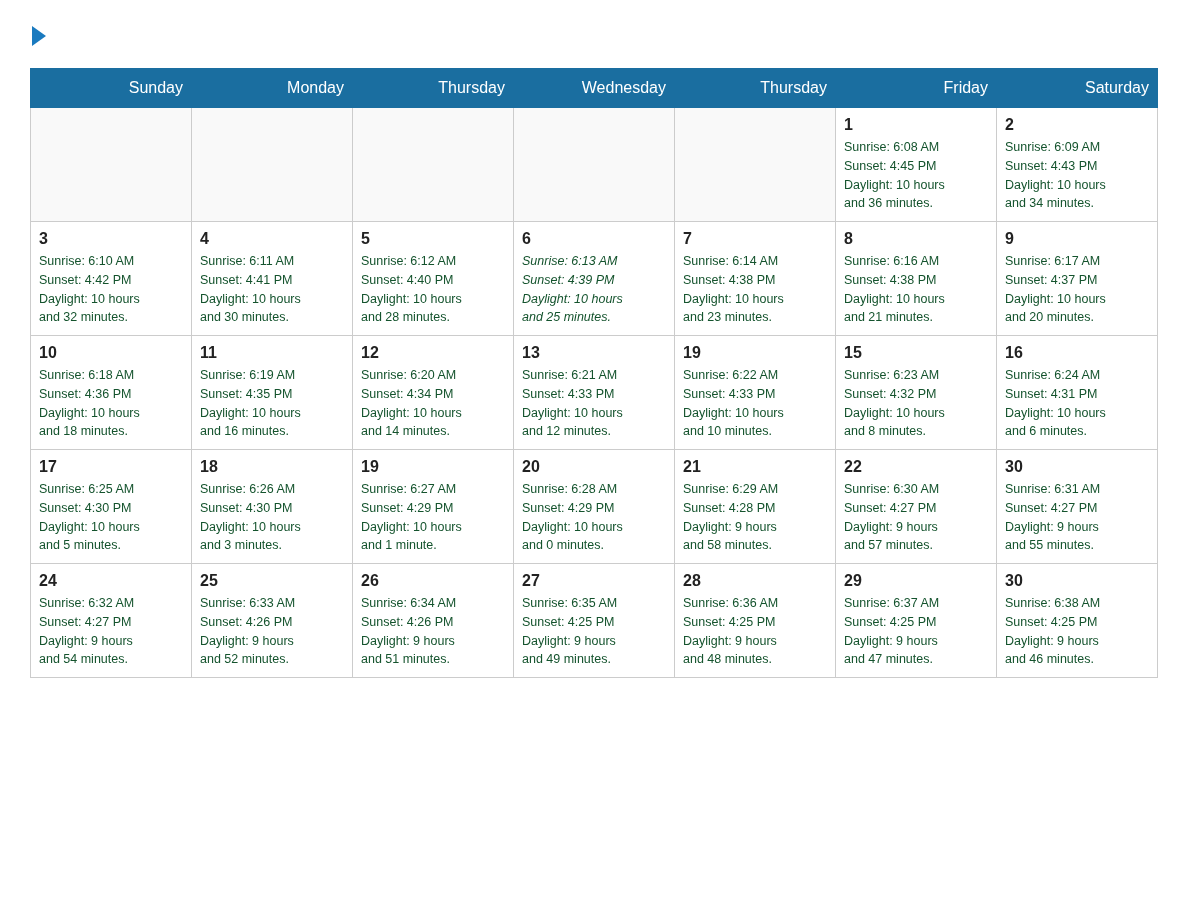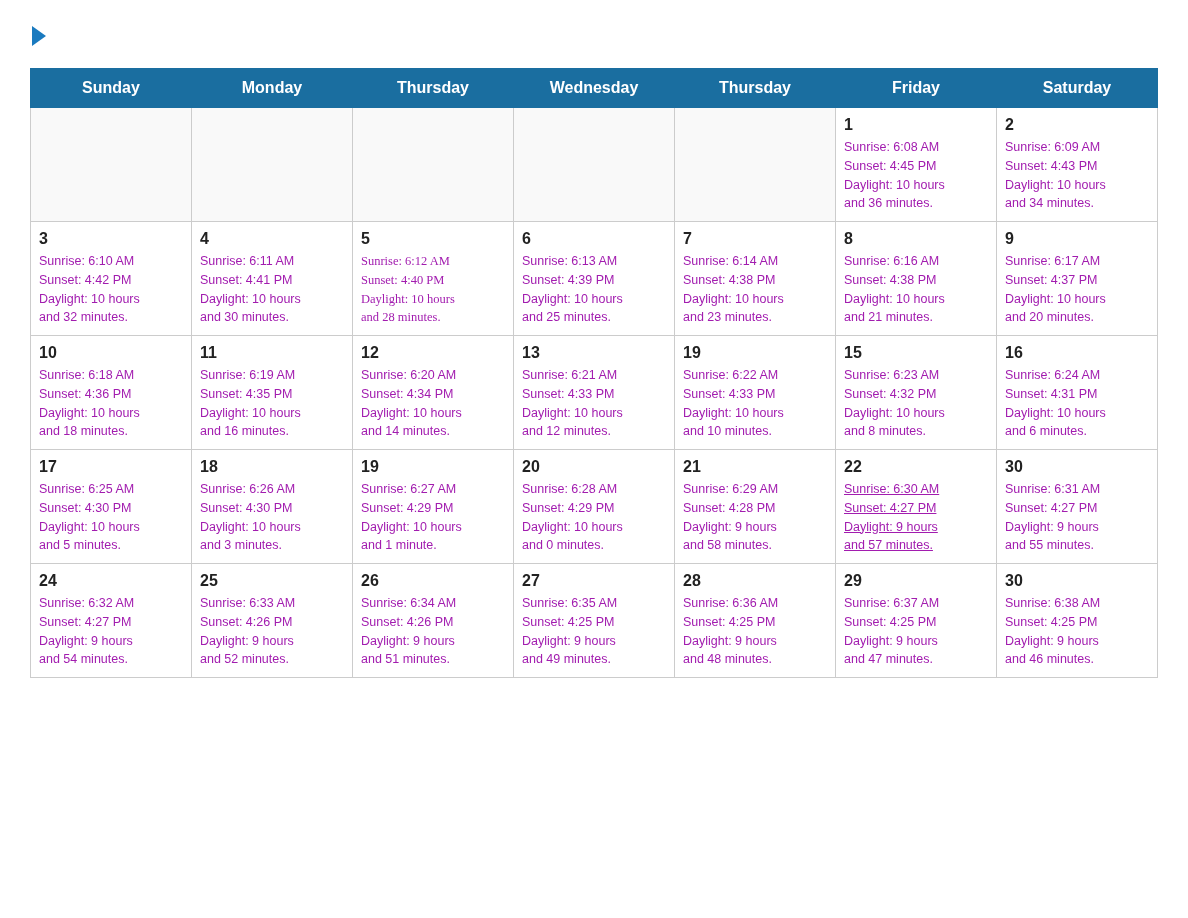--- a/index.html
+++ b/index.html
@@ -31,23 +31,23 @@
       margin-top: 4px;
     }
     .calendar {
       width: 100%;
       border-collapse: collapse;
     }
     .calendar th {
       background-color: #1a6ea0;
       color: #fff;
       font-size: 16px;
-      font-weight: bold;
+      font-weight: normal;
       padding: 10px 8px;
-      text-align: center;
+      text-align: right;
       border: 1px solid #1a6ea0;
     }
     .calendar td {
       vertical-align: top;
       padding: 8px;
       border: 1px solid #ccc;
       font-size: 13px;
       color: #333;
       width: calc(100% / 7);
       min-height: 110px;
@@ -58,21 +58,21 @@
     .day-number {
       font-size: 16px;
       font-weight: bold;
       color: #222;
       display: block;
       margin-bottom: 4px;
     }
     .day-info {
       font-size: 12.5px;
       line-height: 1.5;
-      color: #a21caf;
+      color: #14532d;
     }
     .empty-cell {
       background: #f9f9f9;
     }
     
     .logo-wrap {
       display: flex;
       flex-direction: column;
     }
     .logo-row1 {
@@ -177,28 +177,28 @@
         </td>
         <td>
           <span class="day-number">4</span>
           <div class="day-info" style="white-space: pre-line;">Sunrise: 6:11 AM
 Sunset: 4:41 PM
 Daylight: 10 hours
 and 30 minutes.</div>
         </td>
         <td>
           <span class="day-number">5</span>
-          <div class="day-info" style="white-space: pre-line; font-family: Liberation Serif, serif;">Sunrise: 6:12 AM
+          <div class="day-info" style="white-space: pre-line;">Sunrise: 6:12 AM
 Sunset: 4:40 PM
 Daylight: 10 hours
 and 28 minutes.</div>
         </td>
         <td>
           <span class="day-number">6</span>
-          <div class="day-info" style="white-space: pre-line;">Sunrise: 6:13 AM
+          <div class="day-info" style="white-space: pre-line; font-style: italic;">Sunrise: 6:13 AM
 Sunset: 4:39 PM
 Daylight: 10 hours
 and 25 minutes.</div>
         </td>
         <td>
           <span class="day-number">7</span>
           <div class="day-info" style="white-space: pre-line;">Sunrise: 6:14 AM
 Sunset: 4:38 PM
 Daylight: 10 hours
 and 23 minutes.</div>
@@ -300,21 +300,21 @@
         </td>
         <td>
           <span class="day-number">21</span>
           <div class="day-info" style="white-space: pre-line;">Sunrise: 6:29 AM
 Sunset: 4:28 PM
 Daylight: 9 hours
 and 58 minutes.</div>
         </td>
         <td>
           <span class="day-number">22</span>
-          <div class="day-info" style="white-space: pre-line; text-decoration: underline;">Sunrise: 6:30 AM
+          <div class="day-info" style="white-space: pre-line;">Sunrise: 6:30 AM
 Sunset: 4:27 PM
 Daylight: 9 hours
 and 57 minutes.</div>
         </td>
         <td>
           <span class="day-number">30</span>
           <div class="day-info" style="white-space: pre-line;">Sunrise: 6:31 AM
 Sunset: 4:27 PM
 Daylight: 9 hours
 and 55 minutes.</div>

